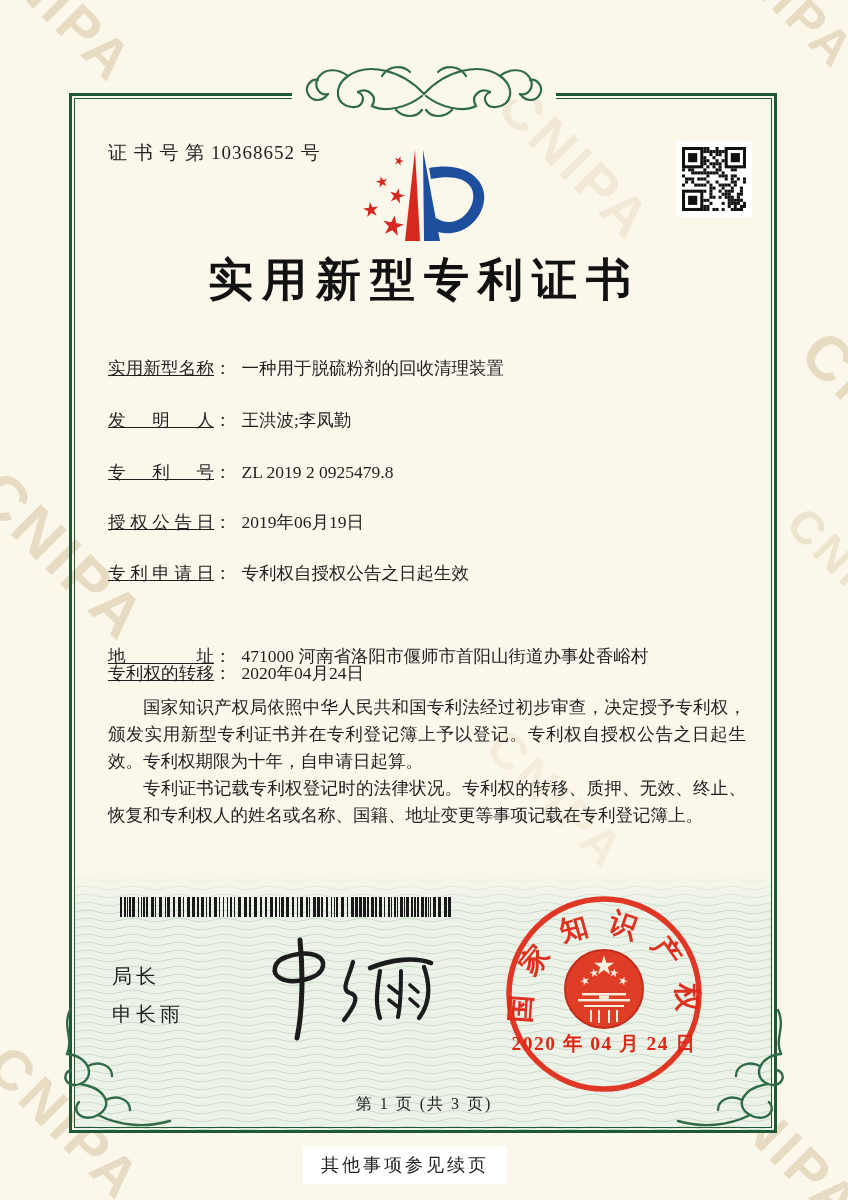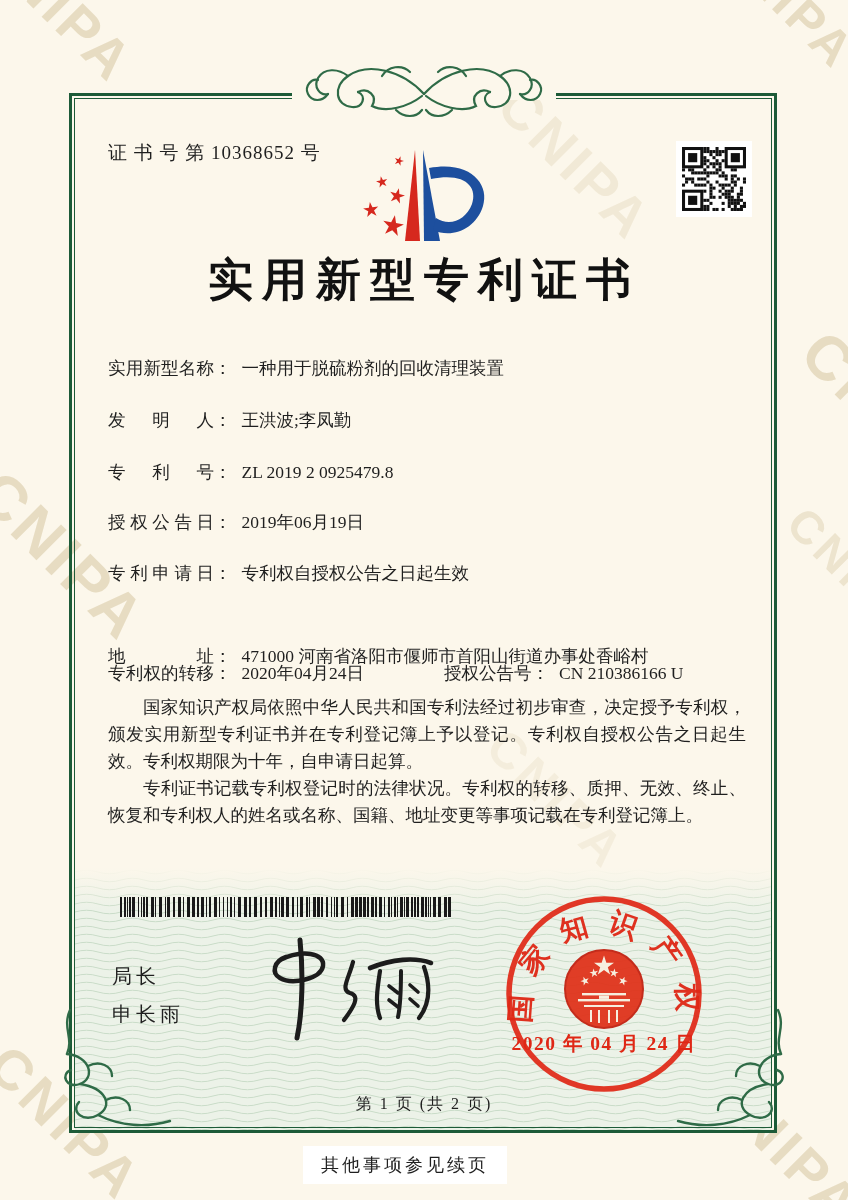--- a/index.html
+++ b/index.html
@@ -33,21 +33,21 @@
   .cert-no{left:108px;top:140px;font-size:19px;letter-spacing:1px;z-index:3;}
   .logo{left:352px;top:134px;z-index:3;}
   .qr-box{left:676px;top:141px;width:76px;height:76px;background:#fff;z-index:3;
     display:flex;align-items:center;justify-content:center;}
   .title{
     left:0;right:0;top:250px;text-align:center;z-index:3;
     font-size:45px;font-weight:bold;letter-spacing:9px;color:#111;
   }
   
   .field-row{left:108px;width:640px;font-size:17.5px;z-index:3;white-space:nowrap;}
-  .flabel{display:inline-block;width:106px;text-align:justify;text-align-last:justify;}
+  .flabel{display:inline-block;width:106px;text-align:justify;text-align-last:justify;text-decoration:underline;}
   .fcolon{display:inline-block;margin-right:10px;}
   .pair2{position:absolute;left:336px;top:0;}
   
   .paras{left:108px;top:694px;width:638px;z-index:3;font-size:17.5px;line-height:27px;
     text-align:justify;}
   .paras p{margin:0;text-indent:2em;}
   
   .barcode{left:120px;top:897px;height:20px;z-index:3;font-size:0;}
   .barcode i{display:inline-block;height:20px;background:#191919;}
   .barcode s{display:inline-block;height:20px;background:transparent;}
@@ -315,23 +315,20 @@
   <span class="flabel">授权公告日</span><span class="fcolon">：</span><span>2019年06月19日</span>
 </div>
 <div class="abs field-row" style="top:561px">
   <span class="flabel">专利申请日</span><span class="fcolon">：</span><span>专利权自授权公告之日起生效</span>
 </div>
 <div class="abs field-row" style="top:644px">
   <span class="flabel">地址</span><span class="fcolon">：</span><span>471000 河南省洛阳市偃师市首阳山街道办事处香峪村</span>
 </div>
 <div class="abs field-row" style="top:661px">
   <span class="flabel">专利权的转移</span><span class="fcolon">：</span><span>2020年04月24日</span>
-  <span class="pair2">
-    <span>授权公告号</span><span class="fcolon">：</span><span>CN 210386166 U</span>
-  </span>
 </div>
 
 <div class="abs paras">
   <p>国家知识产权局依照中华人民共和国专利法经过初步审查，决定授予专利权，颁发实用新型专利证书并在专利登记簿上予以登记。专利权自授权公告之日起生效。专利权期限为十年，自申请日起算。</p>
   <p>专利证书记载专利权登记时的法律状况。专利权的转移、质押、无效、终止、恢复和专利权人的姓名或名称、国籍、地址变更等事项记载在专利登记簿上。</p>
 </div>
 
 <div class="abs barcode" id="barcode"><i style="width: 2px;"></i><s style="width: 2px;"></s><i style="width: 2px;"></i><s style="width: 1px;"></s><i style="width: 1px;"></i><s style="width: 1px;"></s><i style="width: 2px;"></i><s style="width: 1px;"></s><i style="width: 3px;"></i><s style="width: 3px;"></s><i style="width: 1px;"></i><s style="width: 2px;"></s><i style="width: 1px;"></i><s style="width: 1px;"></s><i style="width: 2px;"></i><s style="width: 1px;"></s><i style="width: 2px;"></i><s style="width: 3px;"></s><i style="width: 3px;"></i><s style="width: 1px;"></s><i style="width: 1px;"></i><s style="width: 3px;"></s><i style="width: 3px;"></i><s style="width: 3px;"></s><i style="width: 1px;"></i><s style="width: 1px;"></s><i style="width: 3px;"></i><s style="width: 3px;"></s><i style="width: 2px;"></i><s style="width: 3px;"></s><i style="width: 3px;"></i><s style="width: 2px;"></s><i style="width: 1px;"></i><s style="width: 3px;"></s><i style="width: 3px;"></i><s style="width: 2px;"></s><i style="width: 3px;"></i><s style="width: 2px;"></s><i style="width: 2px;"></i><s style="width: 2px;"></s><i style="width: 3px;"></i><s style="width: 2px;"></s><i style="width: 1px;"></i><s style="width: 2px;"></s><i style="width: 2px;"></i><s style="width: 3px;"></s><i style="width: 3px;"></i><s style="width: 2px;"></s><i style="width: 1px;"></i><s style="width: 3px;"></s><i style="width: 1px;"></i><s style="width: 3px;"></s><i style="width: 1px;"></i><s style="width: 2px;"></s><i style="width: 2px;"></i><s style="width: 2px;"></s><i style="width: 1px;"></i><s style="width: 3px;"></s><i style="width: 3px;"></i><s style="width: 3px;"></s><i style="width: 3px;"></i><s style="width: 2px;"></s><i style="width: 2px;"></i><s style="width: 3px;"></s><i style="width: 3px;"></i><s style="width: 3px;"></s><i style="width: 2px;"></i><s style="width: 3px;"></s><i style="width: 2px;"></i><s style="width: 3px;"></s><i style="width: 3px;"></i><s style="width: 2px;"></s><i style="width: 2px;"></i><s style="width: 2px;"></s><i style="width: 1px;"></i><s style="width: 1px;"></s><i style="width: 3px;"></i><s style="width: 2px;"></s><i style="width: 3px;"></i><s style="width: 3px;"></s><i style="width: 2px;"></i><s style="width: 3px;"></s><i style="width: 1px;"></i><s style="width: 2px;"></s><i style="width: 3px;"></i><s style="width: 3px;"></s><i style="width: 2px;"></i><s style="width: 1px;"></s><i style="width: 1px;"></i><s style="width: 3px;"></s><i style="width: 3px;"></i><s style="width: 1px;"></s><i style="width: 3px;"></i><s style="width: 1px;"></s><i style="width: 2px;"></i><s style="width: 3px;"></s><i style="width: 2px;"></i><s style="width: 3px;"></s><i style="width: 1px;"></i><s style="width: 2px;"></s><i style="width: 1px;"></i><s style="width: 1px;"></s><i style="width: 2px;"></i><s style="width: 3px;"></s><i style="width: 3px;"></i><s style="width: 3px;"></s><i style="width: 1px;"></i><s style="width: 3px;"></s><i style="width: 3px;"></i><s style="width: 1px;"></s><i style="width: 3px;"></i><s style="width: 1px;"></s><i style="width: 3px;"></i><s style="width: 1px;"></s><i style="width: 3px;"></i><s style="width: 1px;"></s><i style="width: 2px;"></i><s style="width: 2px;"></s><i style="width: 3px;"></i><s style="width: 1px;"></s><i style="width: 2px;"></i><s style="width: 2px;"></s><i style="width: 3px;"></i><s style="width: 2px;"></s><i style="width: 1px;"></i><s style="width: 3px;"></s><i style="width: 2px;"></i><s style="width: 1px;"></s><i style="width: 1px;"></i><s style="width: 2px;"></s><i style="width: 2px;"></i><s style="width: 1px;"></s><i style="width: 1px;"></i><s style="width: 2px;"></s><i style="width: 3px;"></i><s style="width: 1px;"></s><i style="width: 1px;"></i><s style="width: 1px;"></s><i style="width: 3px;"></i><s style="width: 2px;"></s><i style="width: 2px;"></i><s style="width: 1px;"></s><i style="width: 2px;"></i><s style="width: 1px;"></s><i style="width: 2px;"></i><s style="width: 2px;"></s><i style="width: 3px;"></i><s style="width: 1px;"></s><i style="width: 2px;"></i><s style="width: 1px;"></s><i style="width: 1px;"></i><s style="width: 1px;"></s><i style="width: 1px;"></i><s style="width: 2px;"></s><i style="width: 3px;"></i><s style="width: 2px;"></s><i style="width: 3px;"></i><s style="width: 3px;"></s><i style="width: 3px;"></i><s style="width: 1px;"></s><i style="width: 3px;"></i><s style="width: 3px;"></s></div>
 
 <div class="abs sig-title">局长</div>
@@ -373,14 +370,14 @@
       <rect x="81" y="112" width="40" height="2"></rect>
       <rect x="87" y="117" width="2" height="12"></rect>
       <rect x="95" y="117" width="2" height="13"></rect>
       <rect x="105" y="117" width="2" height="13"></rect>
       <rect x="113" y="117" width="2" height="12"></rect>
     </g>
   </g>
   <text id="seal-date-target" x="101" y="157" text-anchor="middle" font-size="19.5" fill="#df2715" letter-spacing="1.5" font-weight="bold">2020 年 04 月 24 日</text>
 </svg>
 
-<div class="abs page-indicator">第 1 页 (共 2 页)</div>
+<div class="abs page-indicator">第 1 页 (共 3 页)</div>
 <div class="abs cont-note">其他事项参见续页</div>
 
 </body></html>

